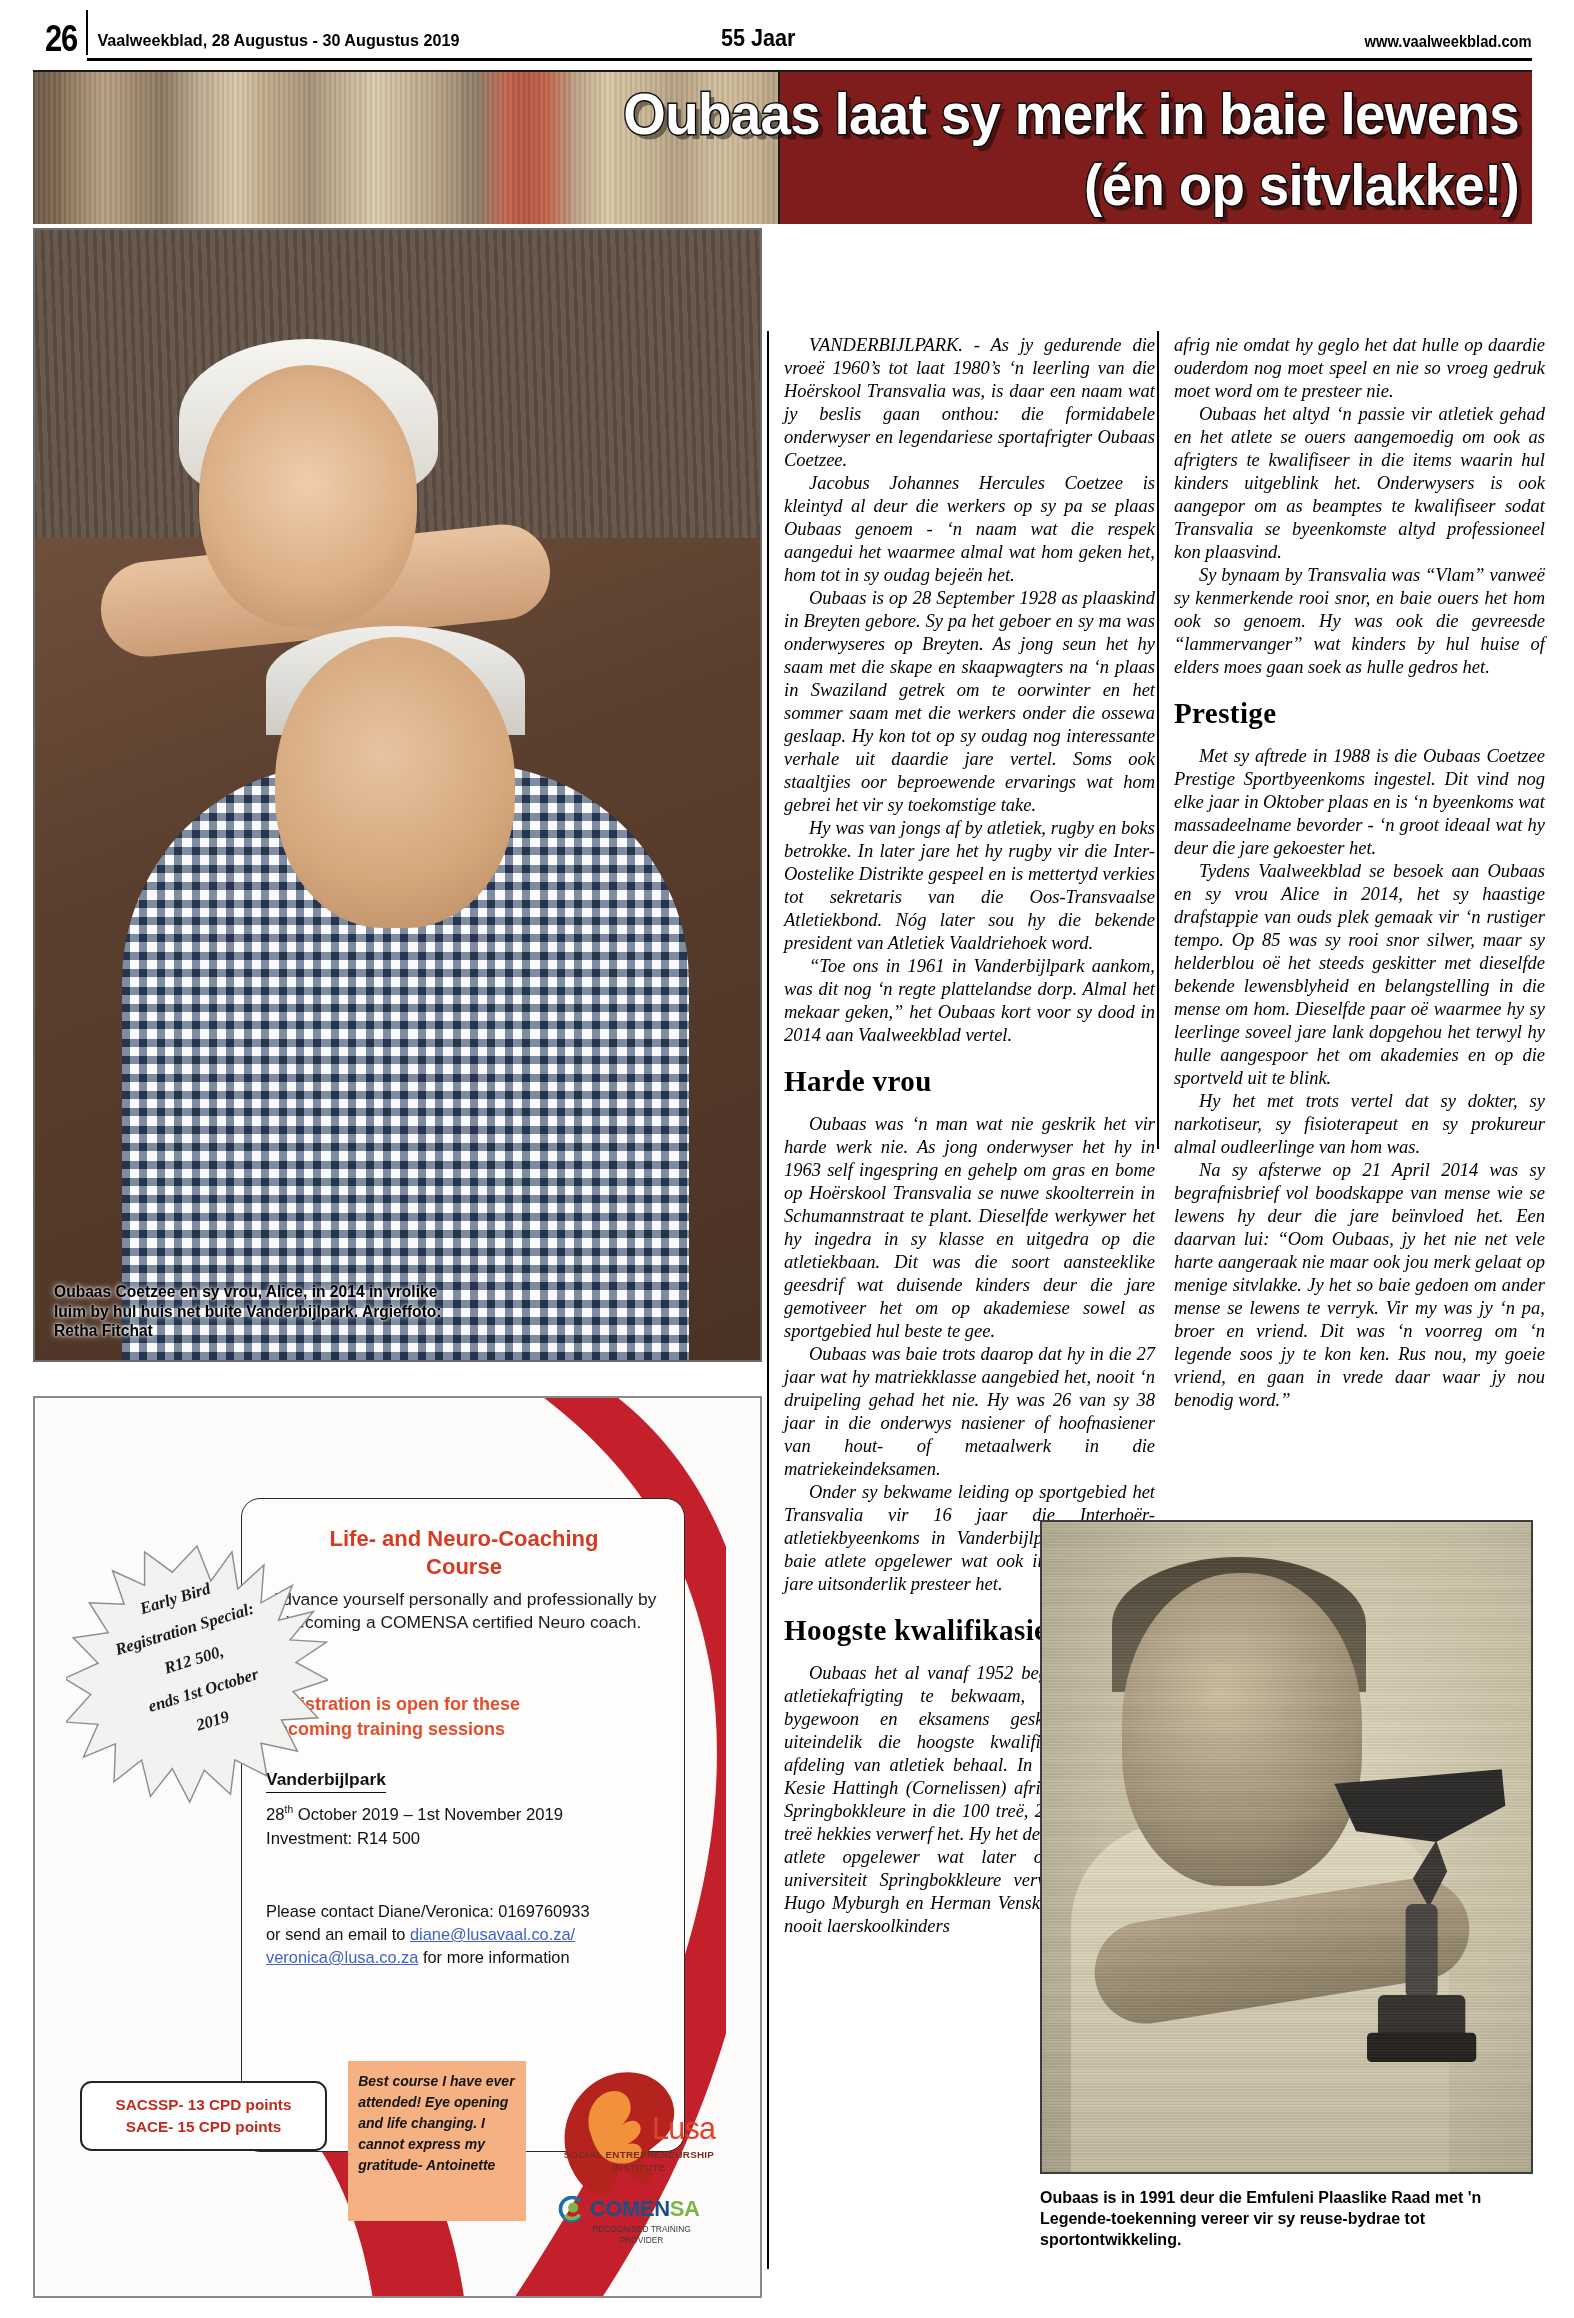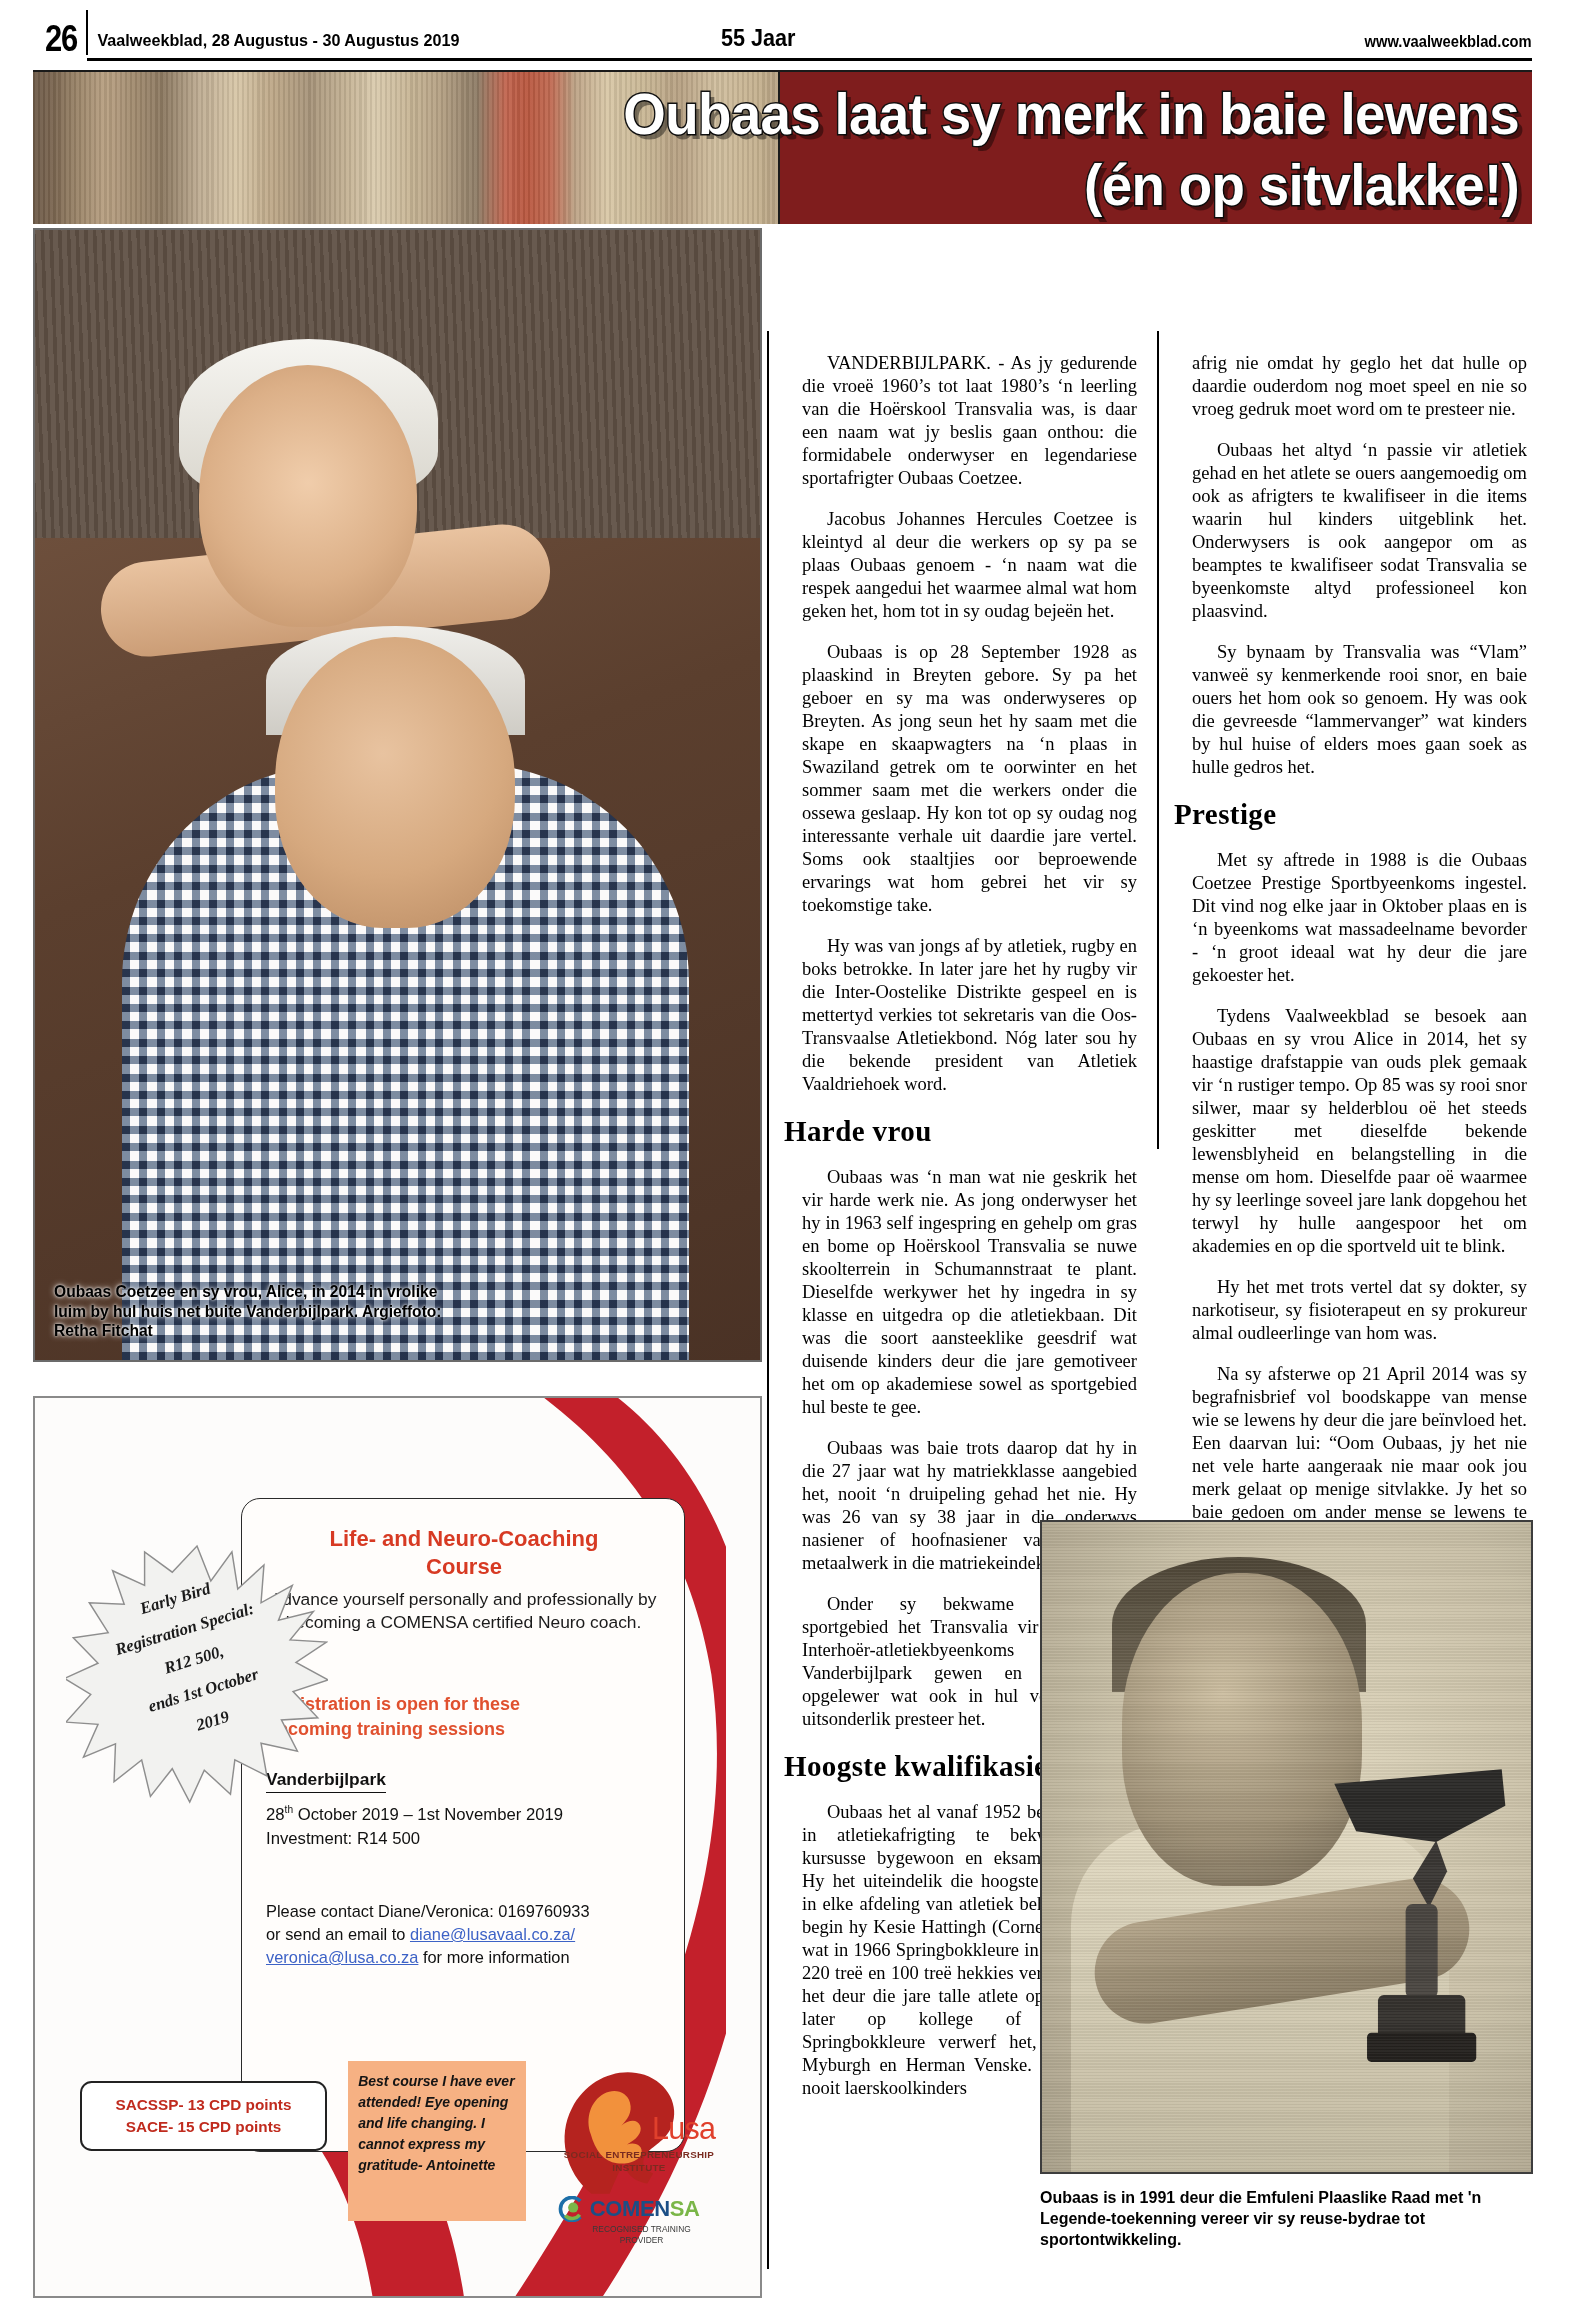--- a/index.html
+++ b/index.html
@@ -286,21 +286,21 @@
     position: absolute; top: 334px; width: 371px;
     font-family: "Liberation Serif", serif;
     font-size: 18.5px;
     line-height: 23px;
     color: #000;
     text-align: justify;
     hyphens: manual;
   }
   #col-mid { left: 784px; height: 1919px; }
   #col-right { left: 1174px; height: 800px; }
-  .col p { text-indent: 25px; margin: 18px; }
+  .col p { text-indent: 25px; margin: 0; font-style: italic; }
   .col p.noindent { text-indent: 0; }
   .col h2 {
     font-family: "Liberation Serif", serif;
     font-weight: bold;
     font-size: 29px;
     line-height: 34px;
     margin: 17.4px 0 14.5px 0;
     text-align: left;
     letter-spacing: 0.4px;
   }
@@ -467,20 +467,21 @@
   </div>
 
   <div class="col-rule" id="rule-1"></div>
   <div class="col-rule" id="rule-2"></div>
 
   <div class="col" id="col-mid">
       <p>VANDERBIJLPARK. - As jy gedurende die vroeë 1960’s tot laat 1980’s ‘n leerling van die Hoërskool Transvalia was, is daar een naam wat jy beslis gaan onthou: die formidabele onderwyser en legendariese sportafrigter Oubaas Coetzee.</p>
       <p>Jacobus Johannes Hercules Coetzee is kleintyd al deur die werkers op sy pa se plaas Oubaas genoem - ‘n naam wat die respek aangedui het waarmee almal wat hom geken het, hom tot in sy oudag bejeën het.</p>
       <p>Oubaas is op 28 September 1928 as plaaskind in Breyten gebore. Sy pa het geboer en sy ma was onderwyseres op Breyten. As jong seun het hy saam met die skape en skaapwagters na ‘n plaas in Swaziland getrek om te oorwinter en het sommer saam met die werkers onder die ossewa geslaap. Hy kon tot op sy oudag nog interessante verhale uit daardie jare vertel. Soms ook staaltjies oor beproewende ervarings wat hom gebrei het vir sy toekomstige take.</p>
       <p>Hy was van jongs af by atletiek, rugby en boks betrokke. In later jare het hy rugby vir die Inter-Oostelike Distrikte gespeel en is mettertyd verkies tot sekretaris van die Oos-Transvaalse Atletiekbond. Nóg later sou hy die bekende president van Atletiek Vaaldriehoek word.</p>
+      <p>“Toe ons in 1961 in Vanderbijlpark aankom, was dit nog ‘n regte plattelandse dorp. Almal het mekaar geken,” het Oubaas kort voor sy dood in 2014 aan Vaalweekblad vertel.</p>
       <h2>Harde vrou</h2>
       <p>Oubaas was ‘n man wat nie geskrik het vir harde werk nie. As jong onderwyser het hy in 1963 self ingespring en gehelp om gras en bome op Hoërskool Transvalia se nuwe skoolterrein in Schumannstraat te plant. Dieselfde werkywer het hy ingedra in sy klasse en uitgedra op die atletiekbaan. Dit was die soort aansteeklike geesdrif wat duisende kinders deur die jare gemotiveer het om op akademiese sowel as sportgebied hul beste te gee.</p>
       <p>Oubaas was baie trots daarop dat hy in die 27 jaar wat hy matriekklasse aangebied het, nooit ‘n druipeling gehad het nie. Hy was 26 van sy 38 jaar in die onderwys nasiener of hoofnasiener van hout- of metaalwerk in die matriekeindeksamen.</p>
       <p>Onder sy bekwame leiding op sportgebied het Transvalia vir 16 jaar die Interhoër-atletiekbyeenkoms in Vanderbijlpark gewen en baie atlete opgelewer wat ook in hul volwasse jare uitsonderlik presteer het.</p>
       <h2>Hoogste kwalifikasies</h2>
       <p>Oubaas het al vanaf 1952 begin om hom in atletiekafrigting te bekwaam, baie kursusse bygewoon en eksamens geskryf. Hy het uiteindelik die hoogste kwalifikasie in elke afdeling van atletiek behaal. In 1963 begin hy Kesie Hattingh (Cornelissen) afrig, wat in 1966 Springbokkleure in die 100 treë, 220 treë en 100 treë hekkies verwerf het. Hy het deur die jare talle atlete opgelewer wat later op kollege of universiteit Springbokkleure verwerf het, soos Hugo Myburgh en Herman Venske. Oubaas wou nooit laerskoolkinders</p>
     </div>
   <div class="col" id="col-right">
       <p class="noindent">afrig nie omdat hy geglo het dat hulle op daardie ouderdom nog moet speel en nie so vroeg gedruk moet word om te presteer nie.</p>
       <p>Oubaas het altyd ‘n passie vir atletiek gehad en het atlete se ouers aangemoedig om ook as afrigters te kwalifiseer in die items waarin hul kinders uitgeblink het. Onderwysers is ook aangepor om as beamptes te kwalifiseer sodat Transvalia se byeenkomste altyd professioneel kon plaasvind.</p>

